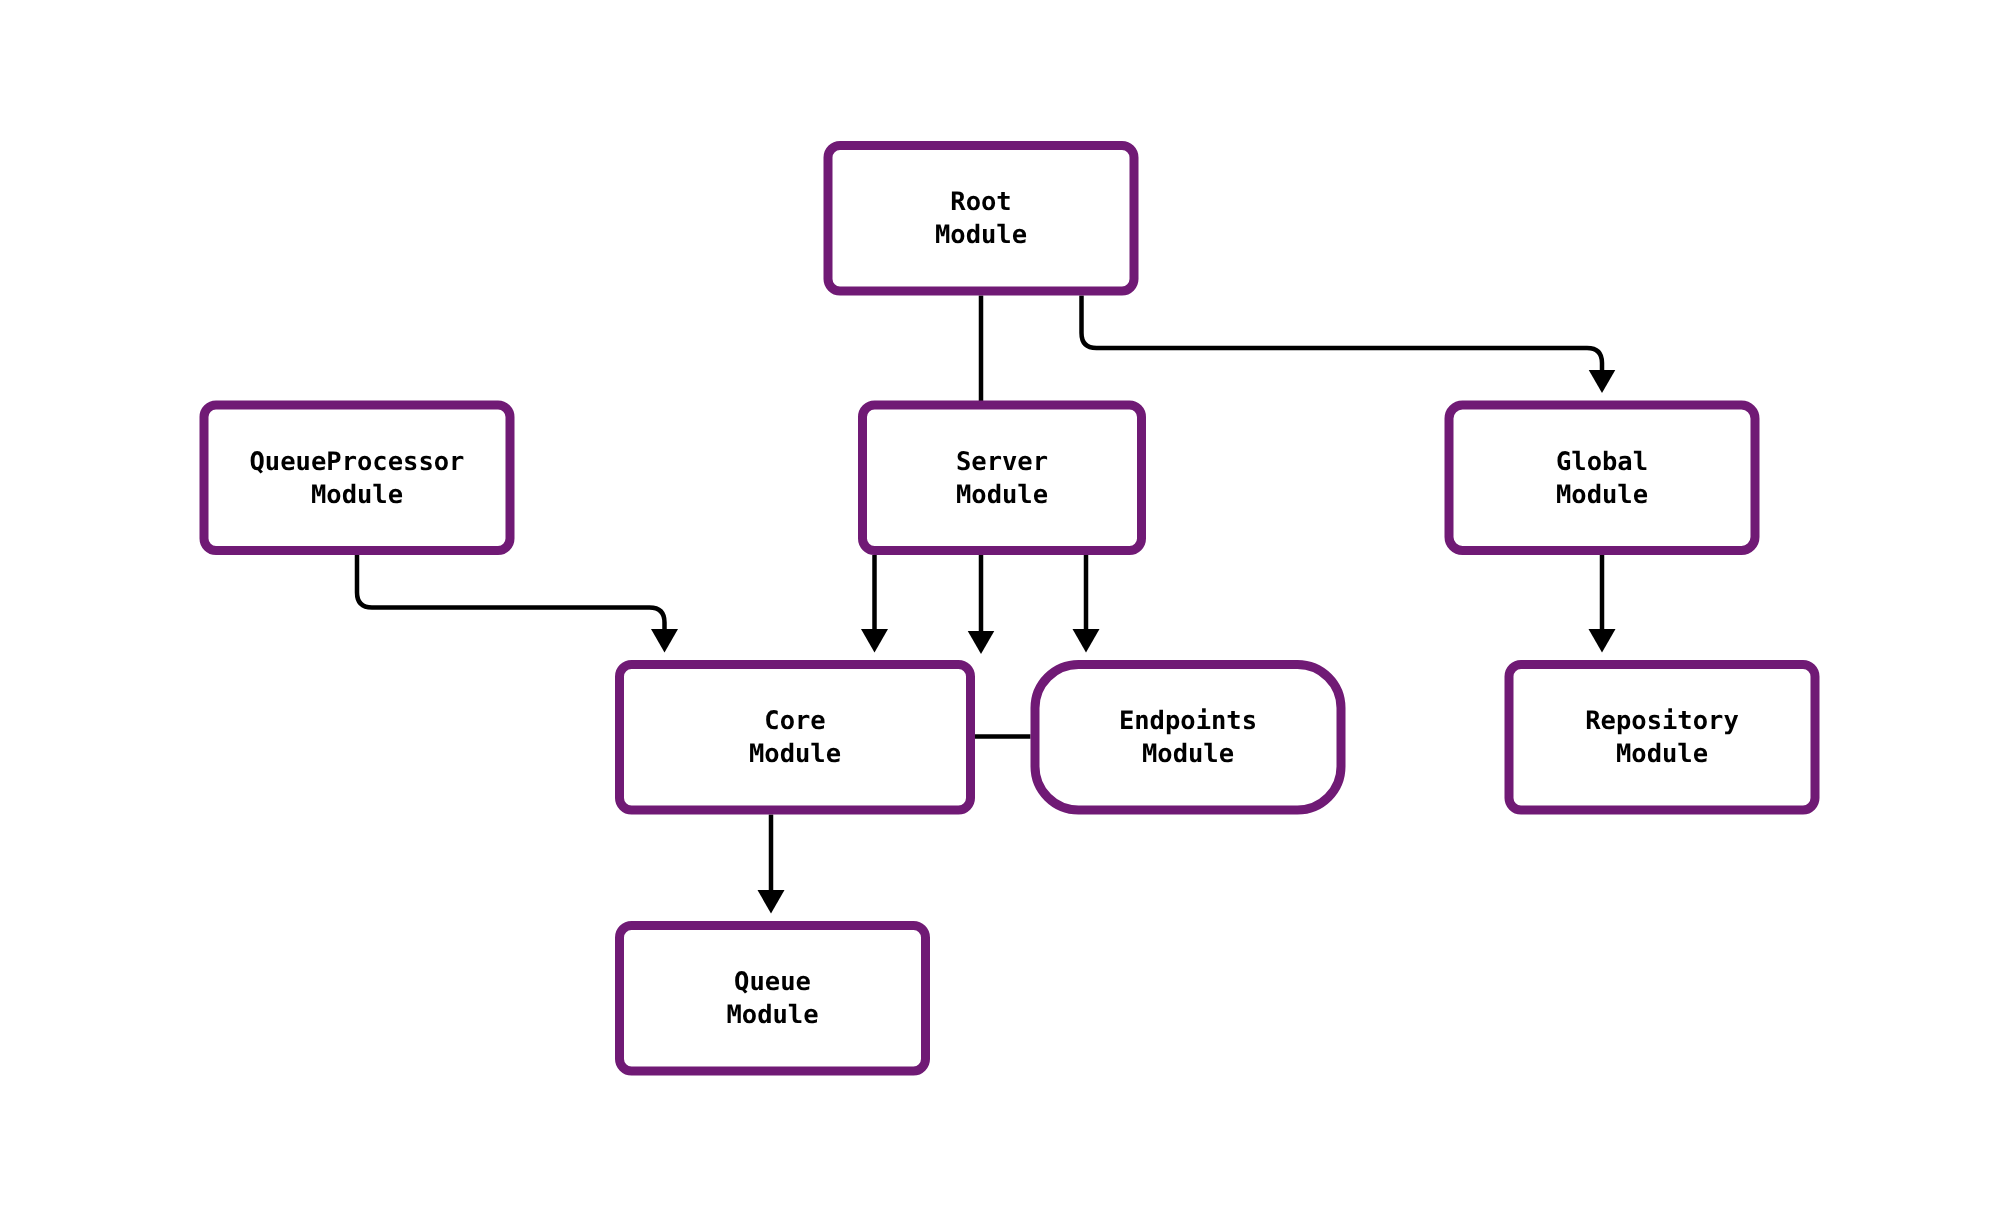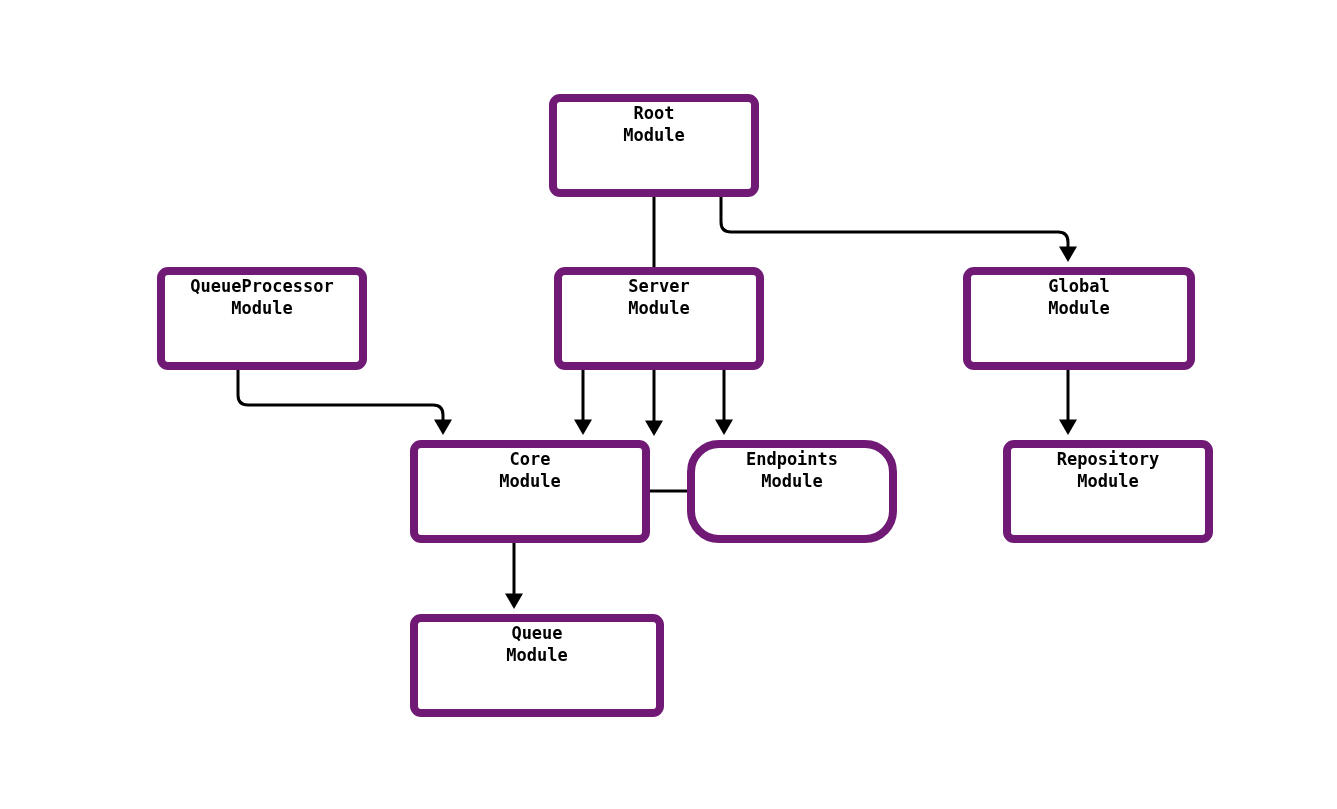--- a/index.html
+++ b/index.html
@@ -23,24 +23,25 @@
   #edge-layer {
     position: absolute;
     top: 0;
     left: 0;
     width: 1337px;
     height: 809px;
   }
   .node {
     position: absolute;
     box-sizing: border-box;
-    border: 8px solid #701a75;
+    border: 6px solid #701a75;
     border-radius: 11px;
     background: #ffffff;
     display: flex;
+    align-items: center;
     justify-content: center;
     text-align: center;
     z-index: 2;
   }
   .node-label {
     font-family: "DejaVu Sans Mono", "Liberation Mono", monospace;
     font-size: 17px;
     font-weight: bold;
     line-height: 22px;
     color: #000000;
@@ -75,48 +76,48 @@
     <path d="M 1068,370 L 1068,423" fill="none" stroke="#000000" stroke-width="3" marker-end="url(#arrowhead)"></path>
 
     <path d="M 514,543 L 514,597" fill="none" stroke="#000000" stroke-width="3" marker-end="url(#arrowhead)"></path>
   </svg>
 
   <div class="node" style="left:549px; top:94px; width:210px; height:103px;">
     <span class="node-label">Root
 Module</span>
   </div>
 
-  <div class="node" style="left:133px; top:267px; width:210px; height:103px;margin-left:24px;">
+  <div class="node" style="left:133px; top:267px; width:210px; height:103px;">
     <span class="node-label">QueueProcessor
 Module</span>
   </div>
 
-  <div class="node" style="left:554px; top:267px; width:210px; height:103px;">
+  <div class="node" style="left:572px; top:267px; width:192px; height:103px;">
     <span class="node-label">Server
 Module</span>
   </div>
 
-  <div class="node" style="left:963px; top:267px; width:232px; height:103px;">
+  <div class="node" style="left:963px; top:267px; width:210px; height:103px;border-radius:12px;">
     <span class="node-label">Global
 Module</span>
   </div>
 
   <div class="node" style="left:410px; top:440px; width:240px; height:103px;">
     <span class="node-label">Core
 Module</span>
   </div>
 
   <div class="node" style="left:687px; top:440px; width:210px; height:103px;border-radius:32px;">
     <span class="node-label">Endpoints
 Module</span>
   </div>
 
   <div class="node" style="left:963px; top:440px; width:210px; height:103px;margin-left:40px;">
     <span class="node-label">Repository
 Module</span>
   </div>
 
-  <div class="node" style="left:410px; top:614px; width:254px; height:103px;">
+  <div class="node" style="left:410px; top:614px; width:210px; height:103px;">
     <span class="node-label">Queue
 Module</span>
   </div>
 
 </div>
 
 </body></html>

